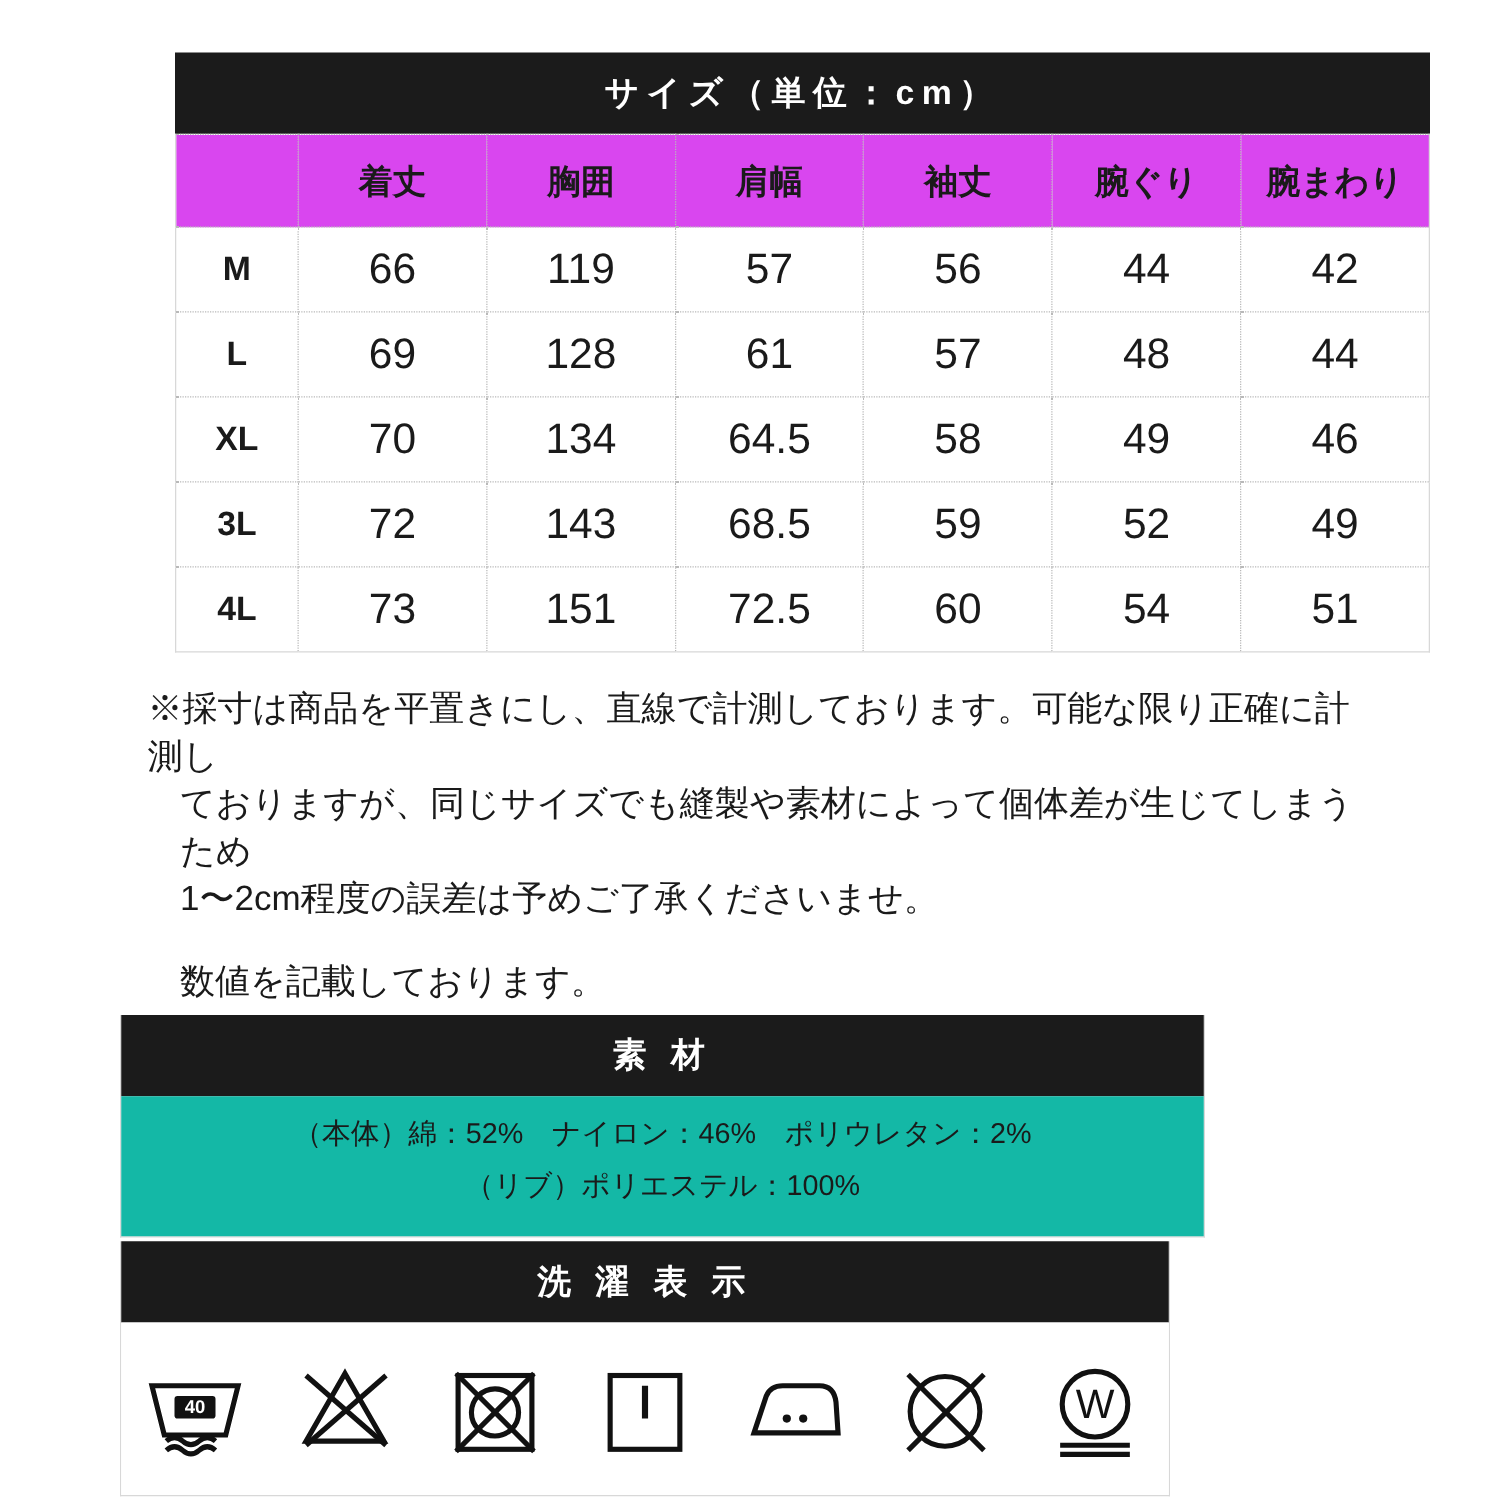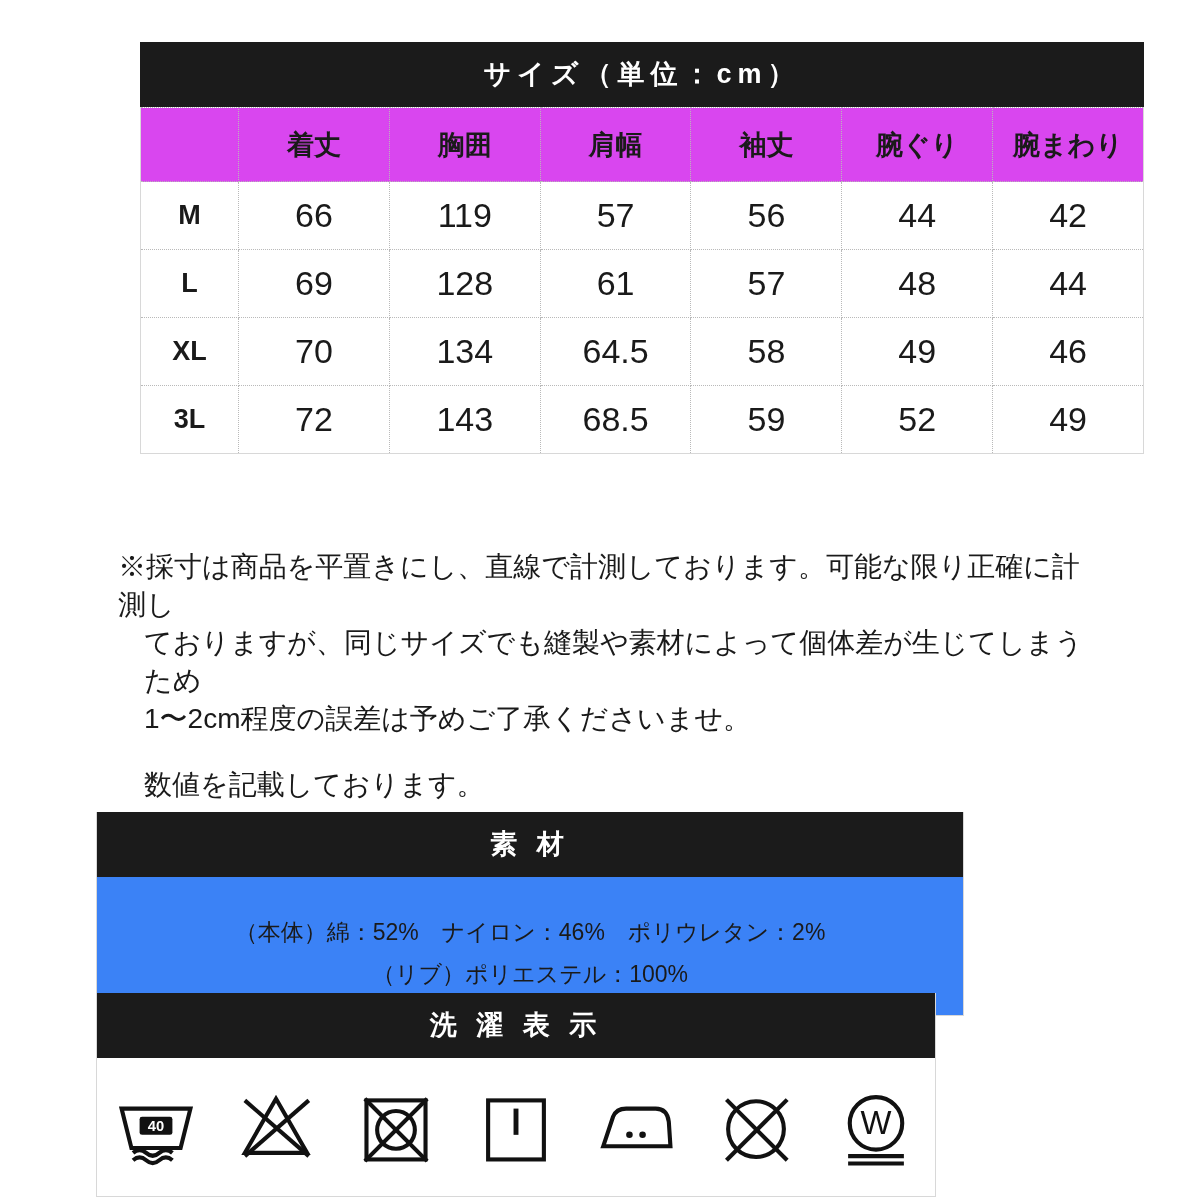--- a/index.html
+++ b/index.html
@@ -77,23 +77,23 @@
 
   
   .material-block {
     position: absolute;
     left: 96px; top: 812px; width: 868px;
     border: 1px solid #d8d8d8;
     border-top: none;
   }
   .material-block .block-header { border: none; }
   .material-body {
-    background: #3b82f6;
+    background: #14b8a6;
     text-align: center;
-    padding: 34px 0 20px;
+    padding: 8px 0 20px;
   }
   .material-line {
     font-size: 23px;
     line-height: 42px;
     color: #1a1a1a;
   }
 
   
   .wash-block {
     position: absolute;
@@ -160,20 +160,29 @@
         </tr>
         <tr>
           <td class="rowhead">3L</td>
           <td>72</td>
           <td>143</td>
           <td>68.5</td>
           <td>59</td>
           <td>52</td>
           <td>49</td>
         </tr>
+        <tr>
+          <td class="rowhead">4L</td>
+          <td>73</td>
+          <td>151</td>
+          <td>72.5</td>
+          <td>60</td>
+          <td>54</td>
+          <td>51</td>
+        </tr>
       </tbody>
     </table>
   </div>
 
   <div class="notes">
     <div class="note">
       <span>※採寸は商品を平置きにし、直線で計測しております。可能な限り正確に計測し</span>
       <span class="ind">ておりますが、同じサイズでも縫製や素材によって個体差が生じてしまうため</span>
       <span class="ind">1〜2cm程度の誤差は予めご了承くださいませ。</span>
     </div>

